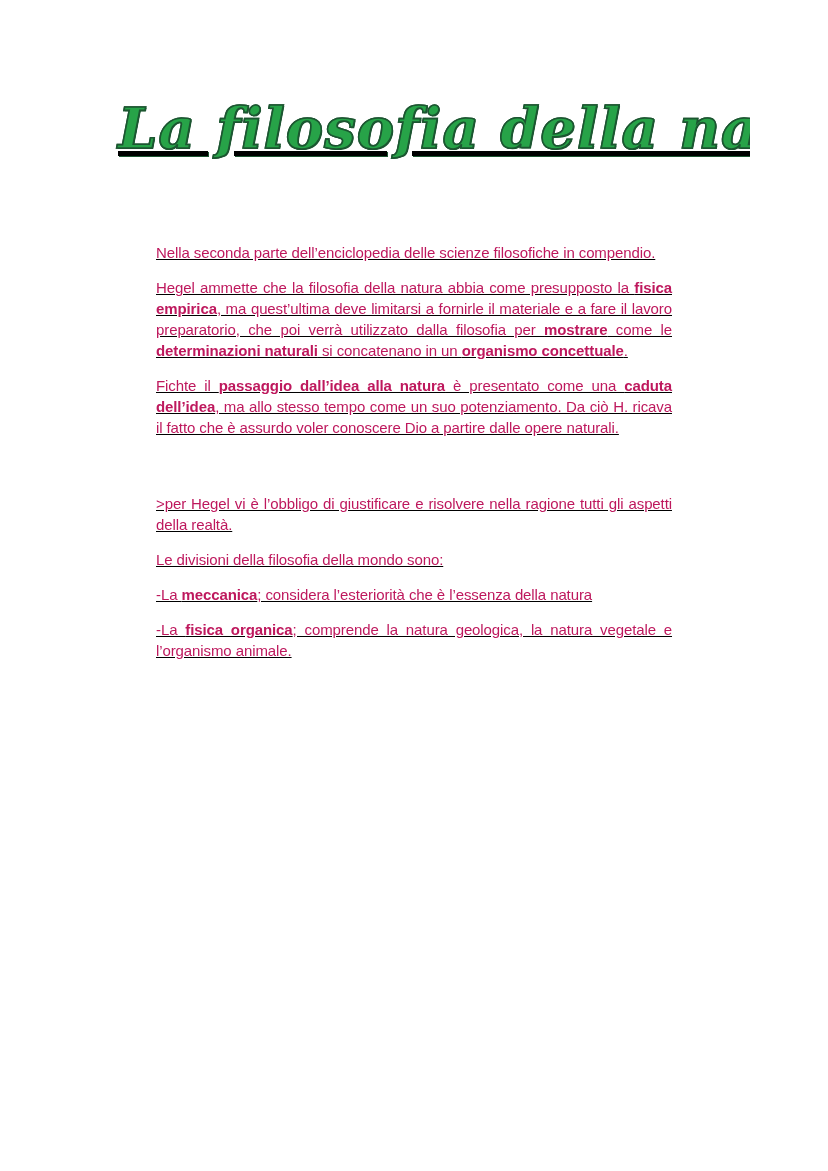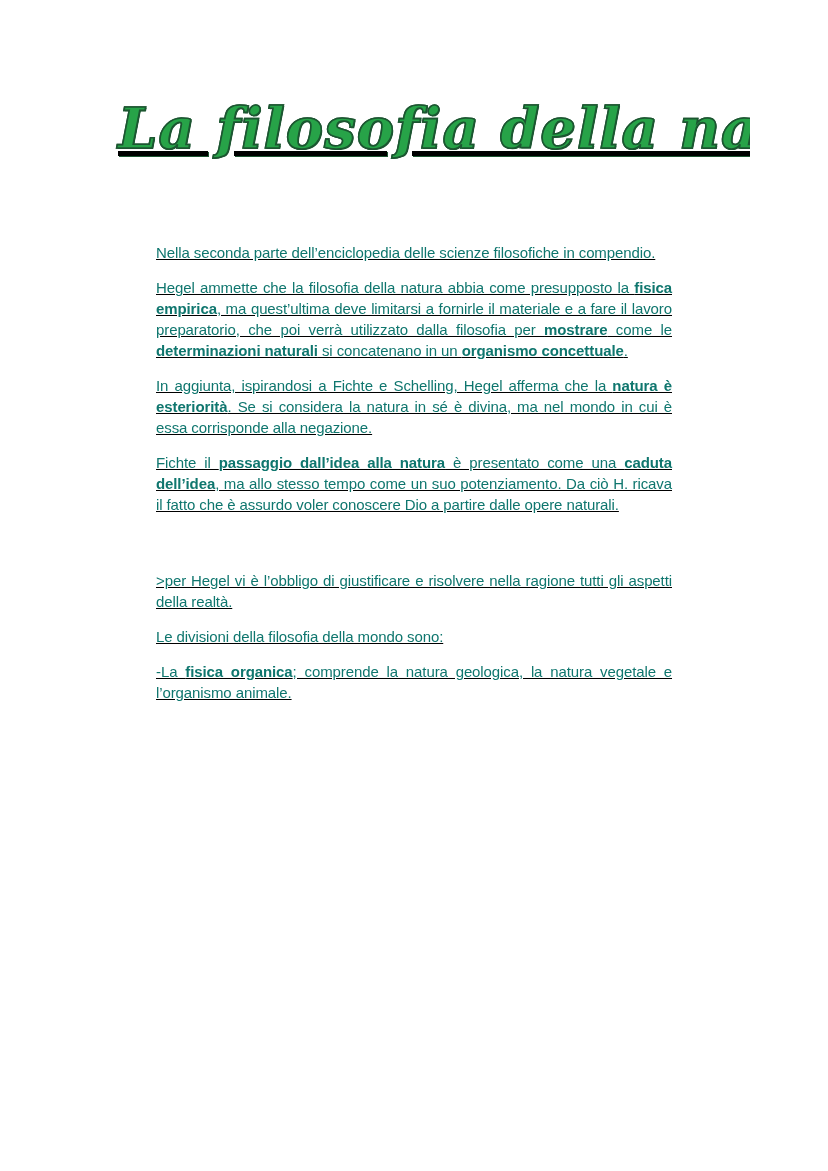--- a/index.html
+++ b/index.html
@@ -26,21 +26,21 @@
     font-size: 56px;
     line-height: 96px;
     letter-spacing: 1px;
     color: #27a348;
     -webkit-text-stroke: 1.6px #1c5631;
     text-shadow: 1px 1px 0 #1c5631;
     white-space: nowrap;
   }
   .doc-body {
     margin: 66px 78px 0 78px;
-    color: #0f766e;
+    color: #be185d;
     font-size: 15px;
     line-height: 21px;
     letter-spacing: -0.1px;
   }
   .doc-body p {
     margin: 0 0 14px 0;
     text-align: justify;
   }
   .doc-body p.space-before {
     margin-top: 55px;
@@ -50,19 +50,19 @@
   }
 </style>
 </head>
 <body>
 
 <div class="page">
   <div class="doc-title" style="color: rgb(39, 163, 72); -webkit-text-stroke: 1.6px rgb(28, 86, 49); text-shadow: rgb(28, 86, 49) 1px 1px 0px;">La filosofia della natura</div>
   <div class="doc-body">
       <p><span>Nella seconda parte dell’enciclopedia delle scienze filosofiche in compendio.</span></p>
       <p><span>Hegel ammette che la filosofia della natura abbia come presupposto la </span><b>fisica empirica</b><span>, ma quest’ultima deve limitarsi a fornirle il materiale e a fare il lavoro preparatorio, che poi verrà utilizzato dalla filosofia per </span><b>mostrare</b><span> come le </span><b>determinazioni naturali</b><span> si concatenano in un </span><b>organismo concettuale</b><span>.</span></p>
-      <p><span>In aggiunta, ispirandosi a Fichte e Schelling, Hegel afferma che la </span><b>natura è esteriorità</b><span>. Se si considera la natura in sé è divina, ma nel mondo in cui è essa corrisponde alla negazione.</span></p>
       <p><span>Fichte il </span><b>passaggio dall’idea alla natura</b><span> è presentato come una </span><b>caduta dell’idea</b><span>, ma allo stesso tempo come un suo potenziamento. Da ciò H. ricava il fatto che è assurdo voler conoscere Dio a partire dalle opere naturali.</span></p>
       <p class="space-before"><span>&gt;per Hegel vi è l’obbligo di giustificare e risolvere nella ragione tutti gli aspetti della realtà.</span></p>
       <p><span>Le divisioni della filosofia della mondo sono:</span></p>
+      <p><span>-La </span><b>meccanica</b><span>; considera l’esteriorità che è l’essenza della natura</span></p>
       <p><span>-La </span><b>fisica organica</b><span>; comprende la natura geologica, la natura vegetale e l’organismo animale.</span></p>
     </div>
 </div>
 
 </body></html>

